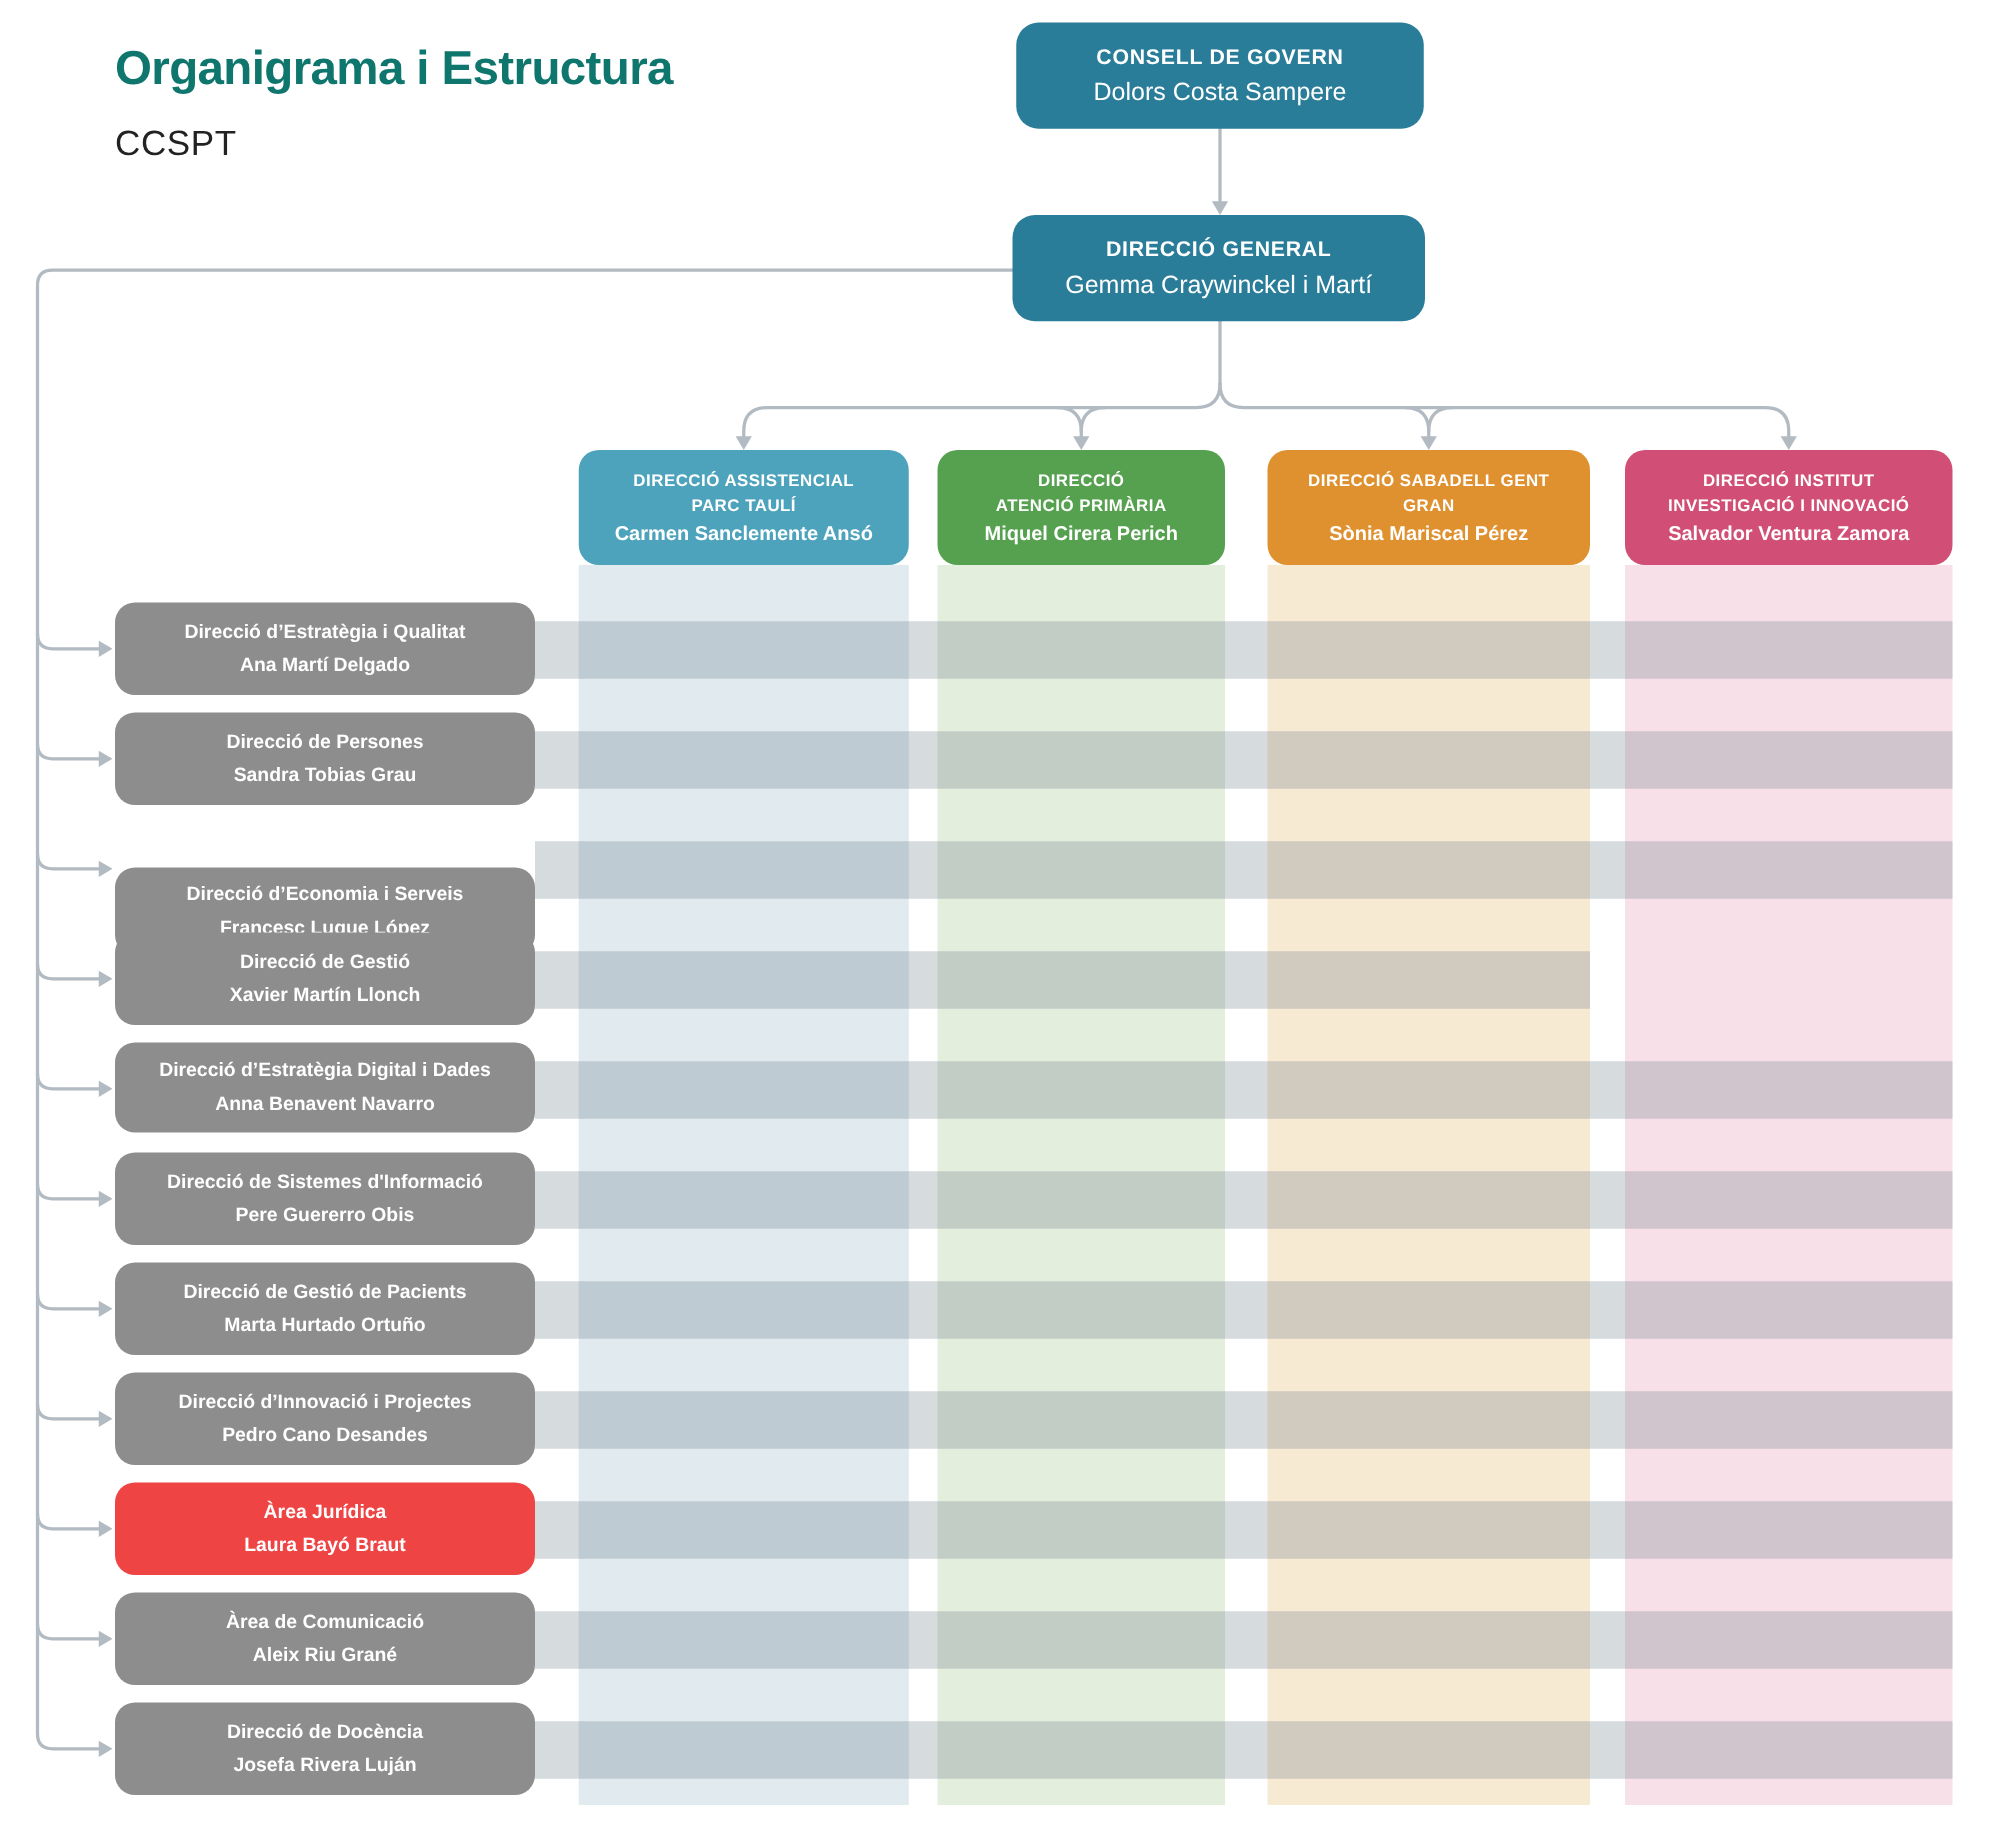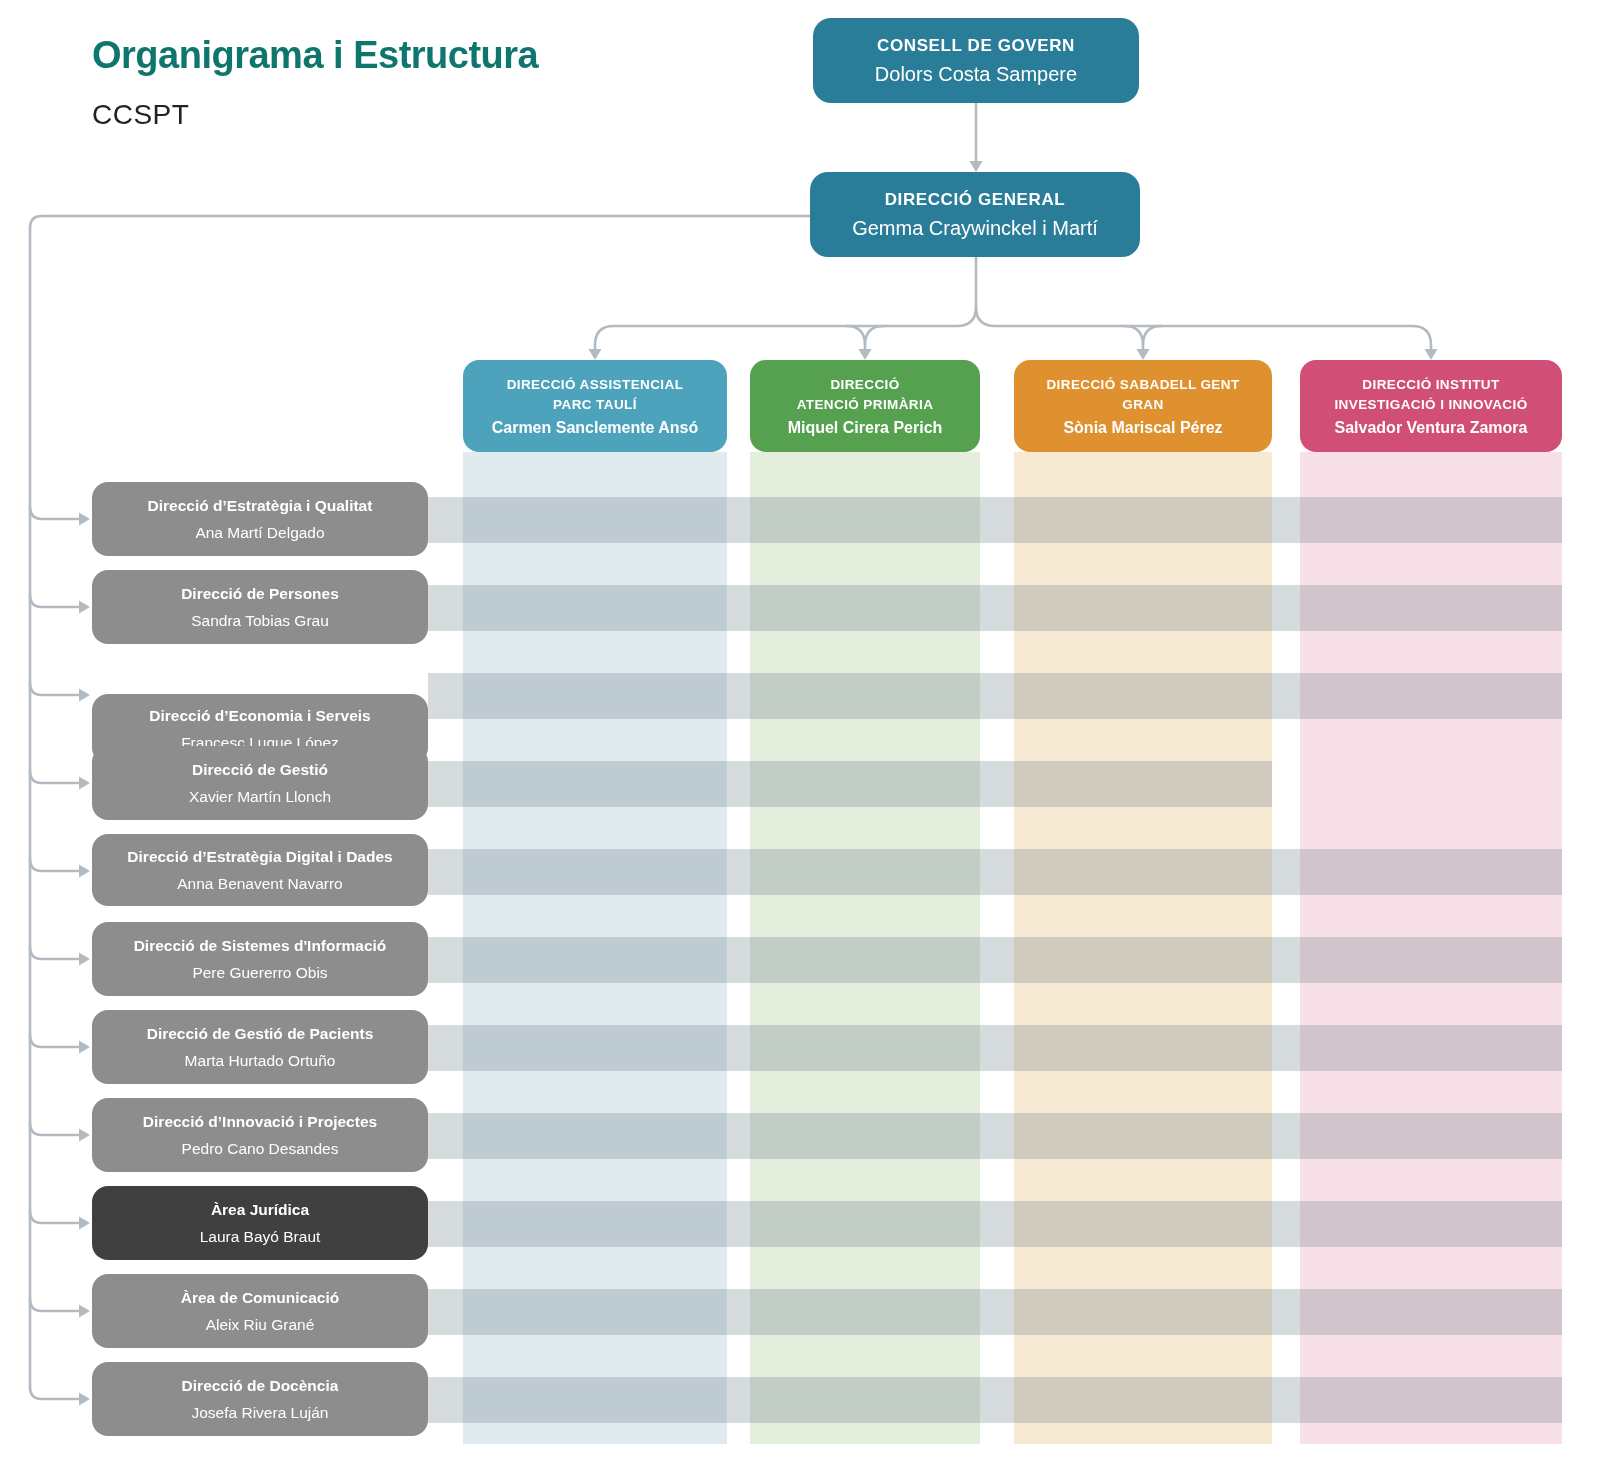--- a/index.html
+++ b/index.html
@@ -21,21 +21,21 @@
 
   .division{border-radius:16px;padding:6px 10px;}
   .division .nlabel{font-size:13.5px;font-weight:700;letter-spacing:0.4px;white-space:pre-line;line-height:1.45;}
   .division .nname{font-size:16px;font-weight:600;margin-top:4px;}
 
   .tint{position:absolute;z-index:1;}
   .band{position:absolute;z-index:2;}
 
   .dept{border-radius:16px;padding:0 14px;}
   .dept .nlabel{font-size:15.5px;font-weight:600;line-height:1;}
-  .dept .nname{font-size:15.5px;font-weight:400;margin-top:11px;line-height:1;}
+  .dept .nname{font-size:15.5px;font-weight:700;margin-top:11px;line-height:1;}
 </style>
 </head>
 <body>
 
 <div class="canvas">
 
   <div class="titles">
     <h1 class="page-title">Organigrama i Estructura</h1>
     <div class="page-subtitle">CCSPT</div>
   </div>
@@ -148,21 +148,21 @@
       <div class="node dept" style="position: absolute; left: 92px; top: 1010px; width: 336px; height: 74px; background: rgb(141, 141, 141);">
       <div class="nlabel">Direcció de Gestió de Pacients</div>
       <div class="nname">Marta Hurtado Ortuño</div>
     </div>
       <div class="band" style="position: absolute; left: 428px; top: 1113px; width: 1134px; height: 46px; background: rgba(105, 121, 133, 0.27);"></div>
       <div class="node dept" style="position: absolute; left: 92px; top: 1098px; width: 336px; height: 74px; background: rgb(141, 141, 141);">
       <div class="nlabel">Direcció d’Innovació i Projectes</div>
       <div class="nname">Pedro Cano Desandes</div>
     </div>
       <div class="band" style="position: absolute; left: 428px; top: 1201px; width: 1134px; height: 46px; background: rgba(105, 121, 133, 0.27);"></div>
-      <div class="node dept" style="position: absolute; left: 92px; top: 1186px; width: 336px; height: 74px; background: #404040;">
+      <div class="node dept" style="position: absolute; left: 92px; top: 1186px; width: 336px; height: 74px; background: #ef4444;">
       <div class="nlabel">Àrea Jurídica</div>
       <div class="nname">Laura Bayó Braut</div>
     </div>
       <div class="band" style="position: absolute; left: 428px; top: 1289px; width: 1134px; height: 46px; background: rgba(105, 121, 133, 0.27);"></div>
       <div class="node dept" style="position: absolute; left: 92px; top: 1274px; width: 336px; height: 74px; background: rgb(141, 141, 141);">
       <div class="nlabel">Àrea de Comunicació</div>
       <div class="nname">Aleix Riu Grané</div>
     </div>
       <div class="band" style="position: absolute; left: 428px; top: 1377px; width: 1134px; height: 46px; background: rgba(105, 121, 133, 0.27);"></div>
       <div class="node dept" style="position: absolute; left: 92px; top: 1362px; width: 336px; height: 74px; background: rgb(141, 141, 141);">

